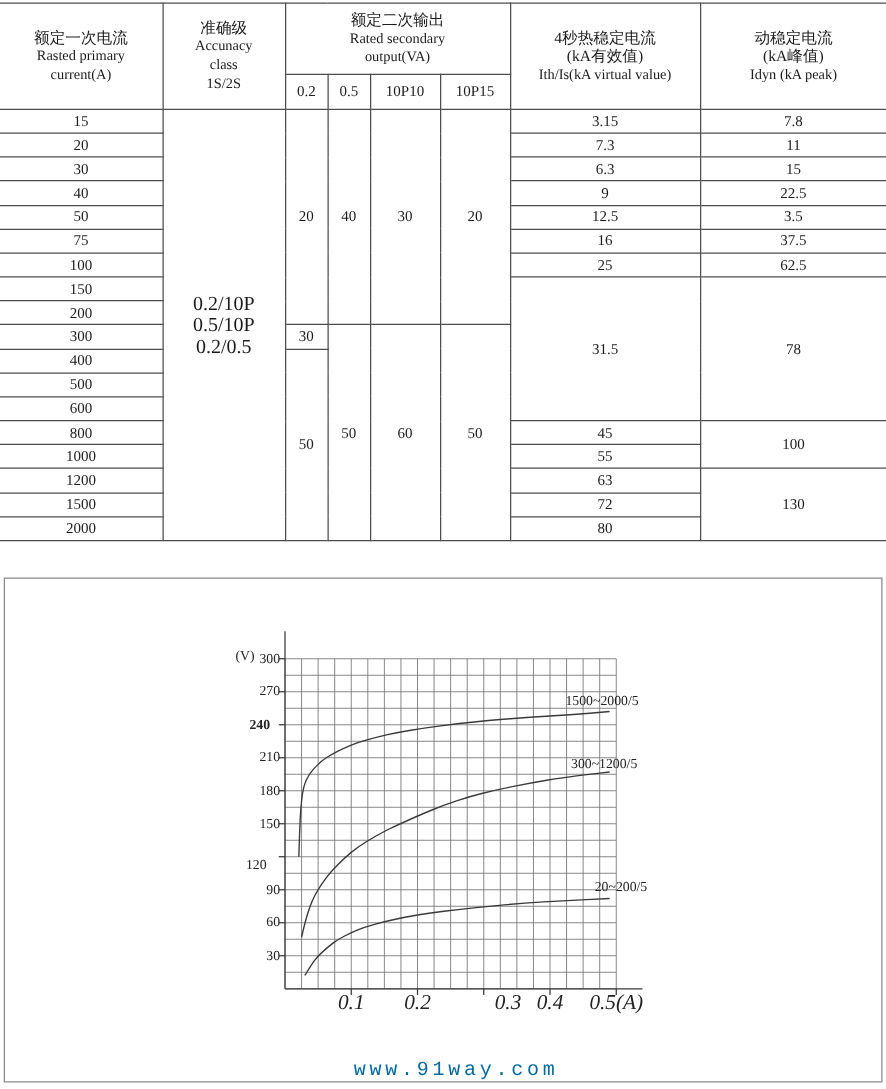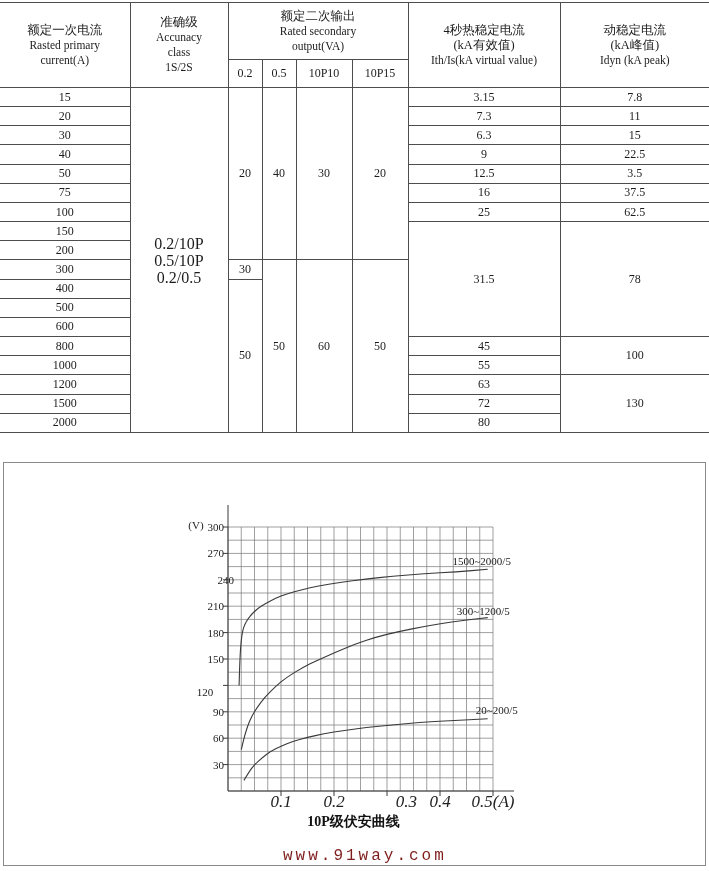--- a/index.html
+++ b/index.html
@@ -29,21 +29,21 @@
   svg .curve{stroke:#3a3a3a;stroke-width:1.1;fill:none;}
   .ytick{position:absolute;width:38px;text-align:right;font-size:11px;line-height:13px;color:#222;}
   .xtick{position:absolute;width:60px;text-align:center;font-size:17px;line-height:13px;color:#222;font-style:italic;}
   .clabel{position:absolute;width:110px;text-align:right;font-size:11px;line-height:12px;color:#222;}
   .ylab{position:absolute;left:179px;top:519px;width:34px;text-align:center;
         font-size:11px;color:#222;}
   .cap{position:absolute;left:3px;width:701px;text-align:center;font-weight:bold;color:#111;}
   .cap.zh{top:813px;font-size:14px;}
   .cap.en{top:828px;font-size:15px;}
   .watermark{position:absolute;left:283px;top:847px;font-family:"Liberation Mono","DejaVu Sans Mono",monospace;
-        font-size:16px;letter-spacing:3px;color:#7f1d1d;}
+        font-size:16px;letter-spacing:3px;color:#0369a1;}
 </style>
 </head>
 <body>
 
 <div class="page">
 
   <table class="spec">
     <colgroup>
       <col style="width:130px">
         <col style="width:98px">
@@ -249,31 +249,30 @@
       <path d="M239.1 685.4 Q239.9 657.2 240.6 648.4 Q241.3 639.6 242.0 634.8 Q242.8 630.0 243.9 626.9 Q245.0 623.8 246.6 621.2 Q248.1 618.5 250.0 616.3 Q251.8 614.1 254.5 611.5 Q257.1 608.8 261.1 606.2 Q265.1 603.6 270.4 600.9 Q275.7 598.3 281.0 596.1 Q286.3 593.9 294.3 591.7 Q302.2 589.5 310.1 587.7 Q318.1 586.0 328.7 584.2 Q339.3 582.4 352.6 580.7 Q365.8 578.9 379.1 577.6 Q392.3 576.3 408.2 575.0 Q424.1 573.6 440.0 572.8 Q455.9 571.9 471.8 570.6 L487.7 569.2" class="curve"></path>
       <path d="M241.3 749.6 Q243.9 738.2 245.8 732.0 Q247.6 725.9 249.7 721.0 Q251.8 716.2 254.5 711.8 Q257.1 707.4 261.1 702.1 Q265.1 696.8 270.4 691.6 Q275.7 686.3 281.0 681.9 Q286.3 677.5 294.3 672.6 Q302.2 667.8 310.1 663.8 Q318.1 659.9 326.1 656.4 Q334.0 652.8 344.6 648.4 Q355.2 644.0 365.8 640.5 Q376.4 637.0 387.0 634.4 Q397.6 631.7 410.9 629.1 Q424.1 626.4 437.4 624.2 Q450.6 622.0 461.2 620.7 Q471.8 619.4 479.8 618.5 L487.7 617.6" class="curve"></path>
       <path d="M243.9 780.4 Q249.2 771.6 251.8 768.1 Q254.5 764.6 258.5 761.1 Q262.4 757.6 266.4 754.5 Q270.4 751.4 275.7 748.8 Q281.0 746.1 286.3 743.9 Q291.6 741.7 299.6 739.5 Q307.5 737.3 315.4 735.6 Q323.4 733.8 334.0 732.0 Q344.6 730.3 355.2 729.0 Q365.8 727.6 379.1 726.3 Q392.3 725.0 405.5 723.7 Q418.8 722.4 434.7 721.5 Q450.6 720.6 469.1 719.7 L487.7 718.8" class="curve"></path>
     </svg>
   <div id="overlay">
       <div class="clabel" style="left: 400.9px; top: 555.32px;">1500~2000/5</div>
       <div class="clabel" style="left: 399.84px; top: 605.48px;">300~1200/5</div>
       <div class="clabel" style="left: 407.79px; top: 704.04px;">20~200/5</div>
       <div class="ytick" style="left: 186px; top: 521px;">300</div>
       <div class="ytick" style="left: 186px; top: 547.4px;">270</div>
-      <div class="ytick" style="left: 196px; top: 573.8px;">240</div>
+      <div class="ytick" style="left: 178px; top: 573.8px; font-weight: bold;">240</div>
       <div class="ytick" style="left: 186px; top: 600.2px;">210</div>
       <div class="ytick" style="left: 186px; top: 626.6px;">180</div>
       <div class="ytick" style="left: 186px; top: 653px;">150</div>
       <div class="ytick" style="left: 186px; top: 686px; text-align: center;">120</div>
       <div class="ytick" style="left: 186px; top: 705.8px;">90</div>
       <div class="ytick" style="left: 186px; top: 732.2px;">60</div>
       <div class="ytick" style="left: 186px; top: 758.6px;">30</div>
       <div class="xtick" style="left: 251px; top: 795px;">0.1</div>
       <div class="xtick" style="left: 304px; top: 795px;">0.2</div>
       <div class="xtick" style="left: 357px; top: 795px; text-align: right;">0.3</div>
       <div class="xtick" style="left: 410px; top: 795px;">0.4</div>
       <div class="xtick" style="left: 463px; top: 795px;">0.5(A)</div>
     </div>
   <div class="ylab">(V)</div>
-  <div class="cap zh">10P级伏安曲线</div>
   <div class="watermark">www.91way.com</div>
 
 </div>
 
 </body></html>

